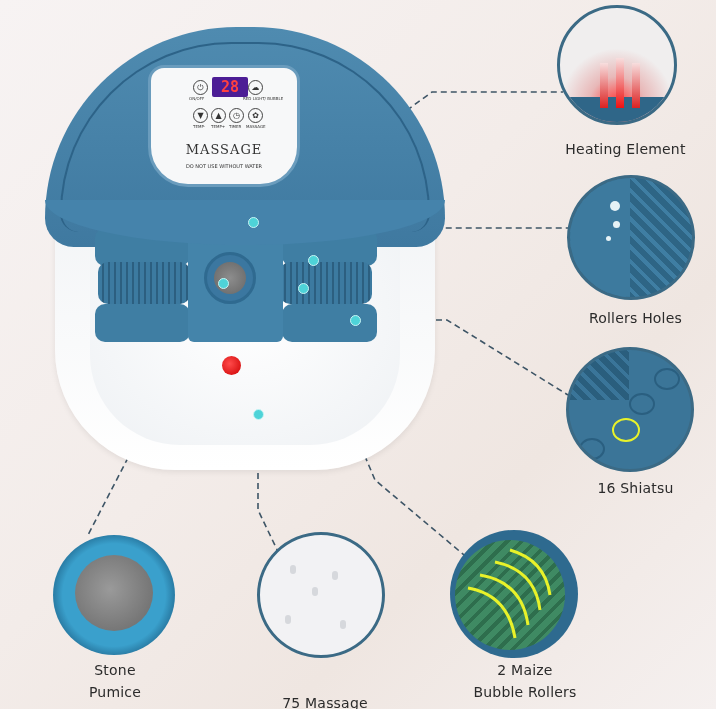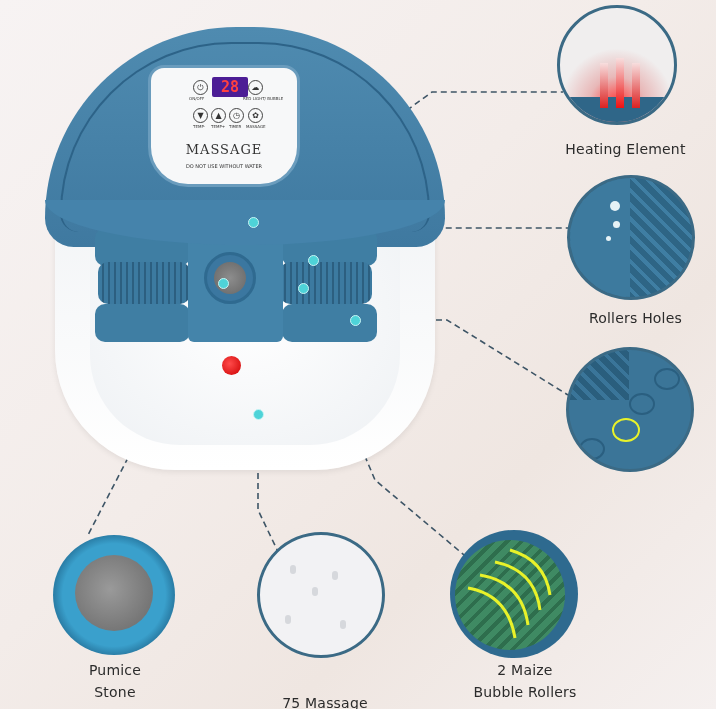--- a/index.html
+++ b/index.html
@@ -110,28 +110,29 @@
 <div class="label" style="left:555px;top:307px;width:161px;">Rollers Holes</div>
 
 <div class="callout" style="left:566px;top:347px;width:128px;height:125px;background:#3b7598;">
   <div class="abs" style="left:0;top:0;width:60px;height:50px;background:repeating-linear-gradient(45deg,#2a5e7d 0 6px,#3a7599 6px 10px);"></div>
   <div class="abs" style="left:85px;top:18px;width:22px;height:18px;border-radius:50%;border:2px solid #2a5f80;"></div>
   <div class="abs" style="left:60px;top:43px;width:22px;height:18px;border-radius:50%;border:2px solid #2a5f80;"></div>
   <div class="abs" style="left:43px;top:68px;width:24px;height:20px;border-radius:50%;border:2px solid #e8f22a;"></div>
   <div class="abs" style="left:10px;top:88px;width:22px;height:18px;border-radius:50%;border:2px solid #2a5f80;"></div>
 </div>
 <div class="label" style="left:555px;top:477px;width:161px;">
+  <div>16 Shiatsu</div>
 </div>
 
 <div class="callout" style="left:53px;top:535px;width:122px;height:120px;border:none;background:radial-gradient(circle,#3aa0cc 0,#3aa0cc 60%,#2b7fa8 70%,#45aed6 100%);">
   <div class="abs" style="left:22px;top:20px;width:78px;height:76px;border-radius:50%;background:radial-gradient(circle at 45% 45%,#9a9a9a,#676767);"></div>
 </div>
 <div class="label" style="left:30px;top:659px;width:170px;">
+  <div>Stone</div>
   <div>Pumice</div>
-  <div>Stone</div>
 </div>
 
 <div class="callout" style="left:257px;top:532px;width:128px;height:126px;background:#f2f2f4;">
   <div class="abs" style="left:30px;top:30px;width:6px;height:9px;border-radius:3px;background:#d6d8dc;"></div>
   <div class="abs" style="left:52px;top:52px;width:6px;height:9px;border-radius:3px;background:#d6d8dc;"></div>
   <div class="abs" style="left:72px;top:36px;width:6px;height:9px;border-radius:3px;background:#d6d8dc;"></div>
   <div class="abs" style="left:25px;top:80px;width:6px;height:9px;border-radius:3px;background:#d6d8dc;"></div>
   <div class="abs" style="left:80px;top:85px;width:6px;height:9px;border-radius:3px;background:#d6d8dc;"></div>
 </div>
 <div class="label" style="left:240px;top:659px;width:170px;margin-top:33px;">

